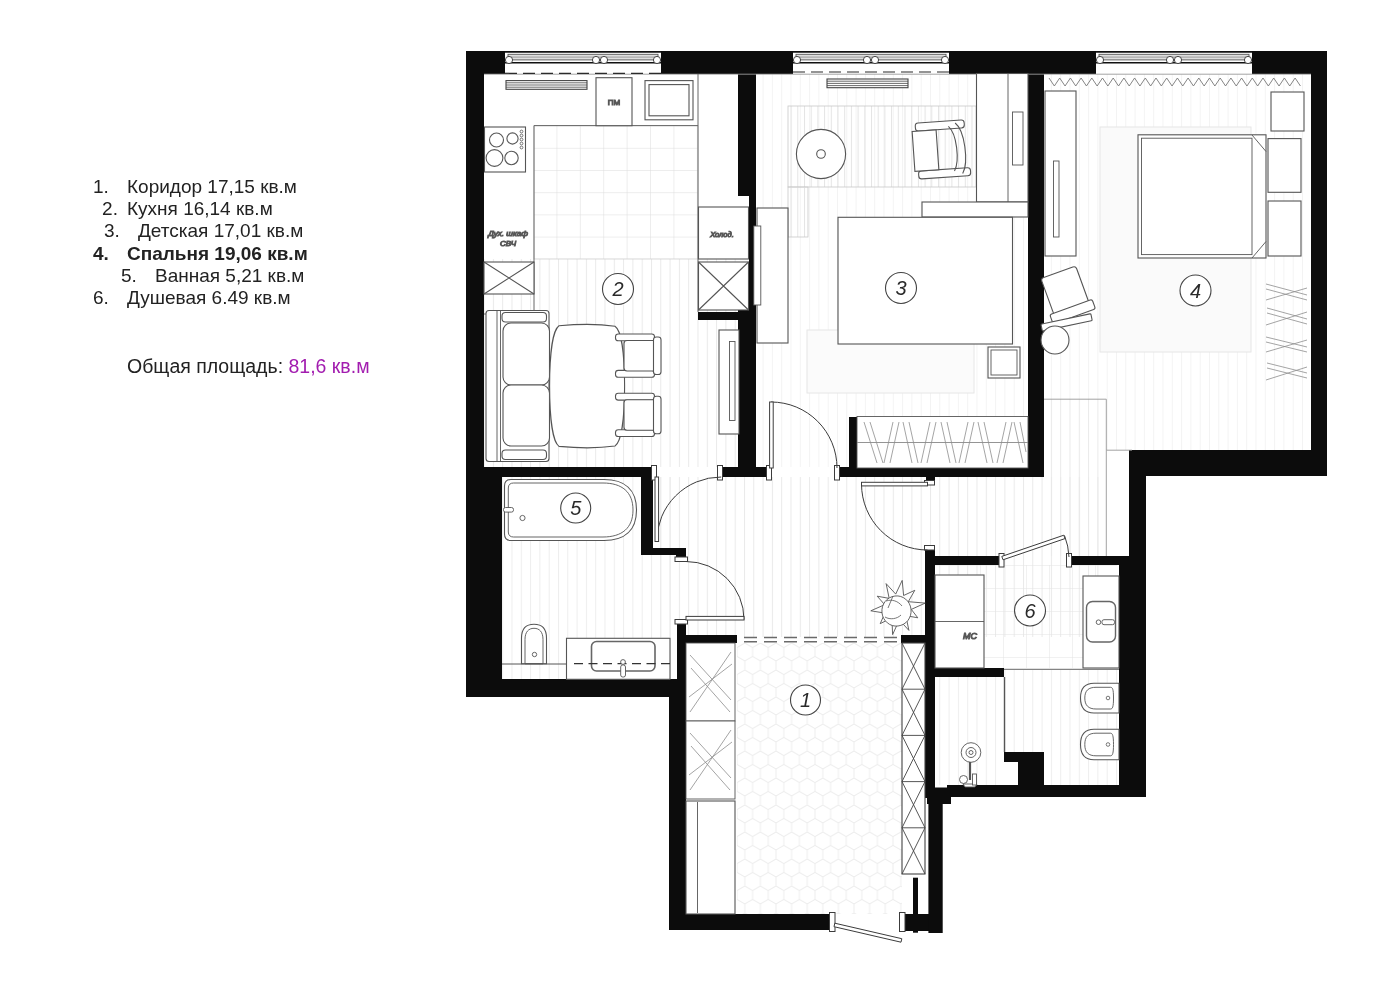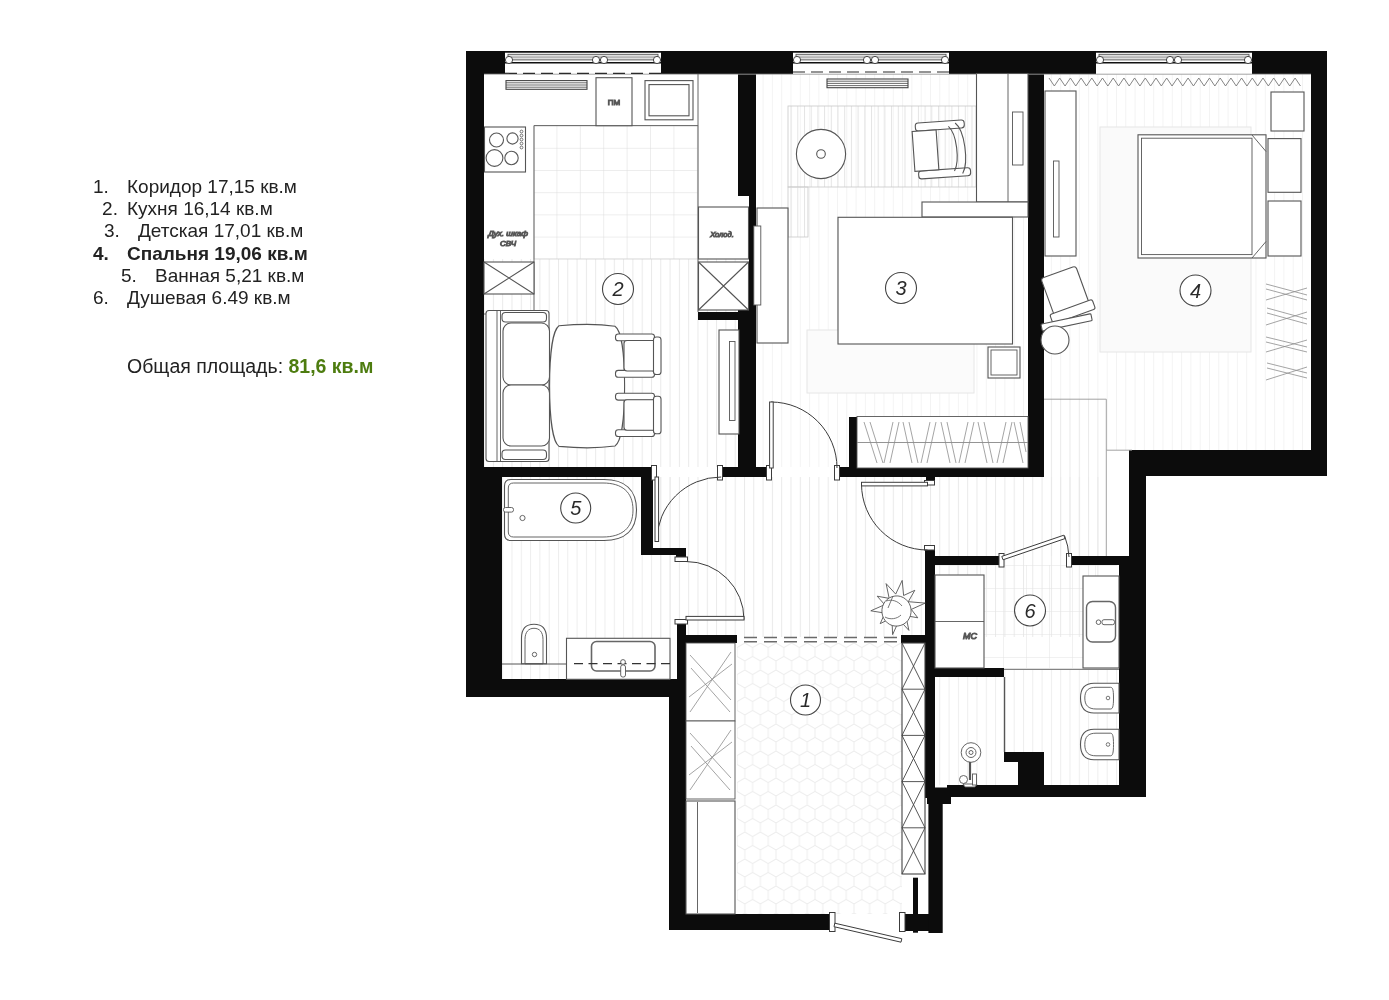--- a/index.html
+++ b/index.html
@@ -2,21 +2,21 @@
 <html><head>
 <meta charset="utf-8">
 <style>
   html,body{margin:0;padding:0;background:#fff;}
   #page{position:relative;width:1389px;height:1000px;background:#fff;overflow:hidden;
         font-family:"Liberation Sans", sans-serif;}
   #title{position:absolute;left:126px;top:110px;font-size:31.5px;letter-spacing:0.2px;color:#1b1b1b;width:400px;}
   .li{position:absolute;font-size:19px;color:#222;white-space:nowrap;}
   .num{display:inline-block;width:34px;}
   #total{position:absolute;left:127px;top:355px;font-size:19.5px;color:#222;}
-  #total b{font-weight:bold;color:#4d7c0f;}
+  #total b{font-weight:normal;color:#a21caf;}
   svg text{font-family:"Liberation Sans", sans-serif;}
 </style>
 </head>
 <body>
 <div id="page">
 
 
   <div class="li" style="left:93px;top:176px;"><span class="num">1.</span>Коридор 17,15 кв.м</div>
   <div class="li" style="left:93px;top:198px;text-align:center;"><span class="num">2.</span>Кухня 16,14 кв.м</div>
   <div class="li" style="left:104px;top:220px;"><span class="num">3.</span>Детская 17,01 кв.м</div>

